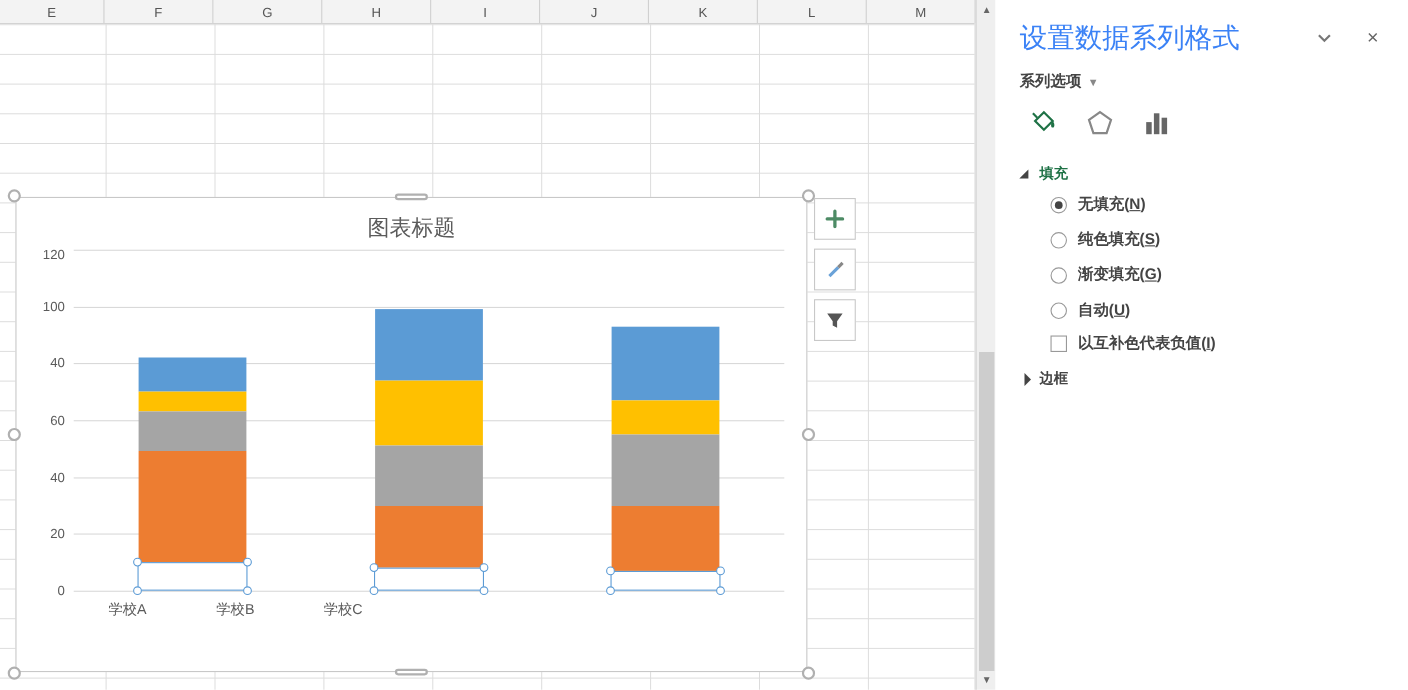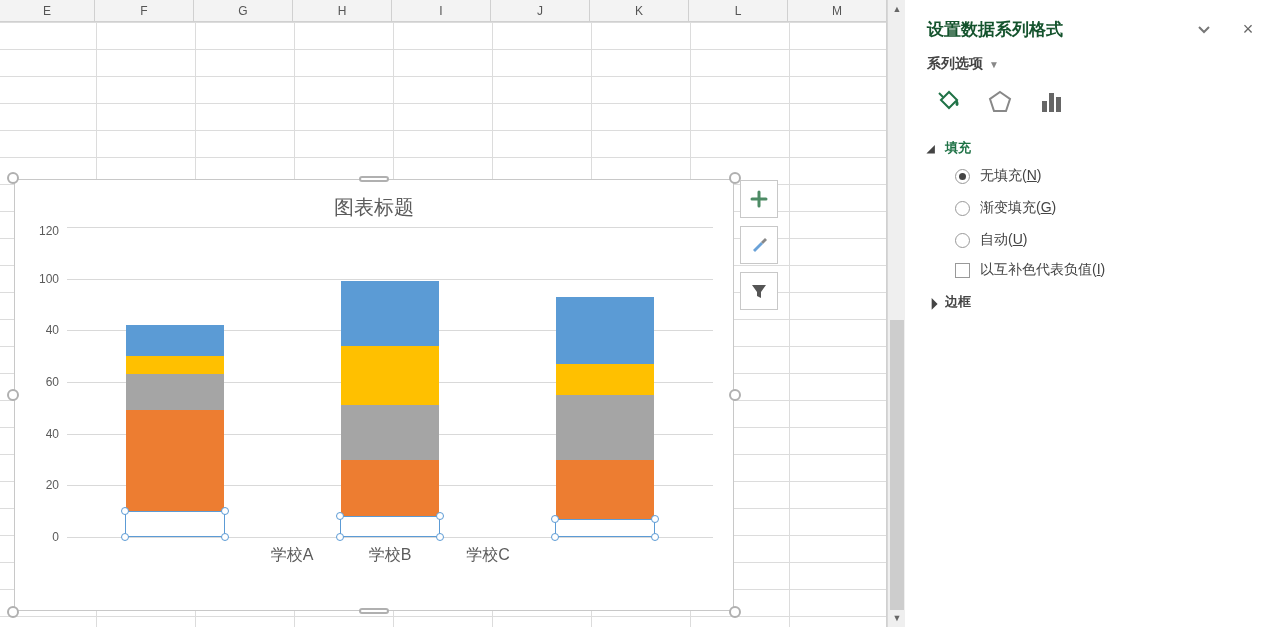--- a/index.html
+++ b/index.html
@@ -163,23 +163,23 @@
     border: 1.5px solid #5c9bd5;
     border-radius: 50%;
   }
   .ss-tl { top: -5px; left: -5px; }
   .ss-tr { top: -5px; right: -5px; }
   .ss-bl { bottom: -5px; left: -5px; }
   .ss-br { bottom: -5px; right: -5px; }
 
   .x-axis {
     display: flex;
-    justify-content: center;
+    justify-content: flex-start;
     margin: 2px 20px 0 52px;
-    font-size: 16px;
+    font-size: 13px;
     color: #5b5b5b;
   }
   .x-axis span { width: 98px; text-align: center; }
 
   
   .chart-tools {
     position: absolute;
     top: 180px;
     left: 740px;
     display: flex;
@@ -204,23 +204,23 @@
     background: #fff;
     padding: 18px 22px 0 22px;
     position: relative;
   }
   .pane-header {
     display: flex;
     align-items: center;
     margin-bottom: 14px;
   }
   .pane-title {
-    font-size: 17px;
-    color: #14532d;
-    font-weight: 700;
+    font-size: 25px;
+    color: #3b82f6;
+    font-weight: 400;
     margin-right: auto;
   }
   .pane-ctl {
     width: 20px; height: 20px;
     display: flex; align-items: center; justify-content: center;
     cursor: pointer;
     color: #666;
     margin-left: 24px;
   }
   .section-label {
@@ -262,20 +262,21 @@
   .collapsible-header.active .lbl { color: #1f7246; }
 
   .radio-list {
     margin-left: 28px;
     display: flex;
     flex-direction: column;
     gap: 14px;
     font-size: 14px;
     color: #444;
     margin-bottom: 14px;
+    font-weight: bold;
   }
   .radio-item, .check-item {
     display: flex;
     align-items: center;
     gap: 10px;
     cursor: pointer;
   }
   .rbtn {
     width: 15px; height: 15px;
     border: 1px solid #999;
@@ -470,20 +471,24 @@
     <span class="lbl">填充</span>
   </div>
 
   <div class="radio-list" id="fill-options">
       <div class="radio-item">
         <div class="rbtn checked"></div>
         <span>无填充(<span class="underline-key">N</span>)</span>
       </div>
       <div class="radio-item">
         <div class="rbtn"></div>
+        <span>纯色填充(<span class="underline-key">S</span>)</span>
+      </div>
+      <div class="radio-item">
+        <div class="rbtn"></div>
         <span>渐变填充(<span class="underline-key">G</span>)</span>
       </div>
       <div class="radio-item">
         <div class="rbtn"></div>
         <span>自动(<span class="underline-key">U</span>)</span>
       </div>
     </div>
 
   <div class="radio-list" style="margin-top:-2px;">
     <div class="check-item">

